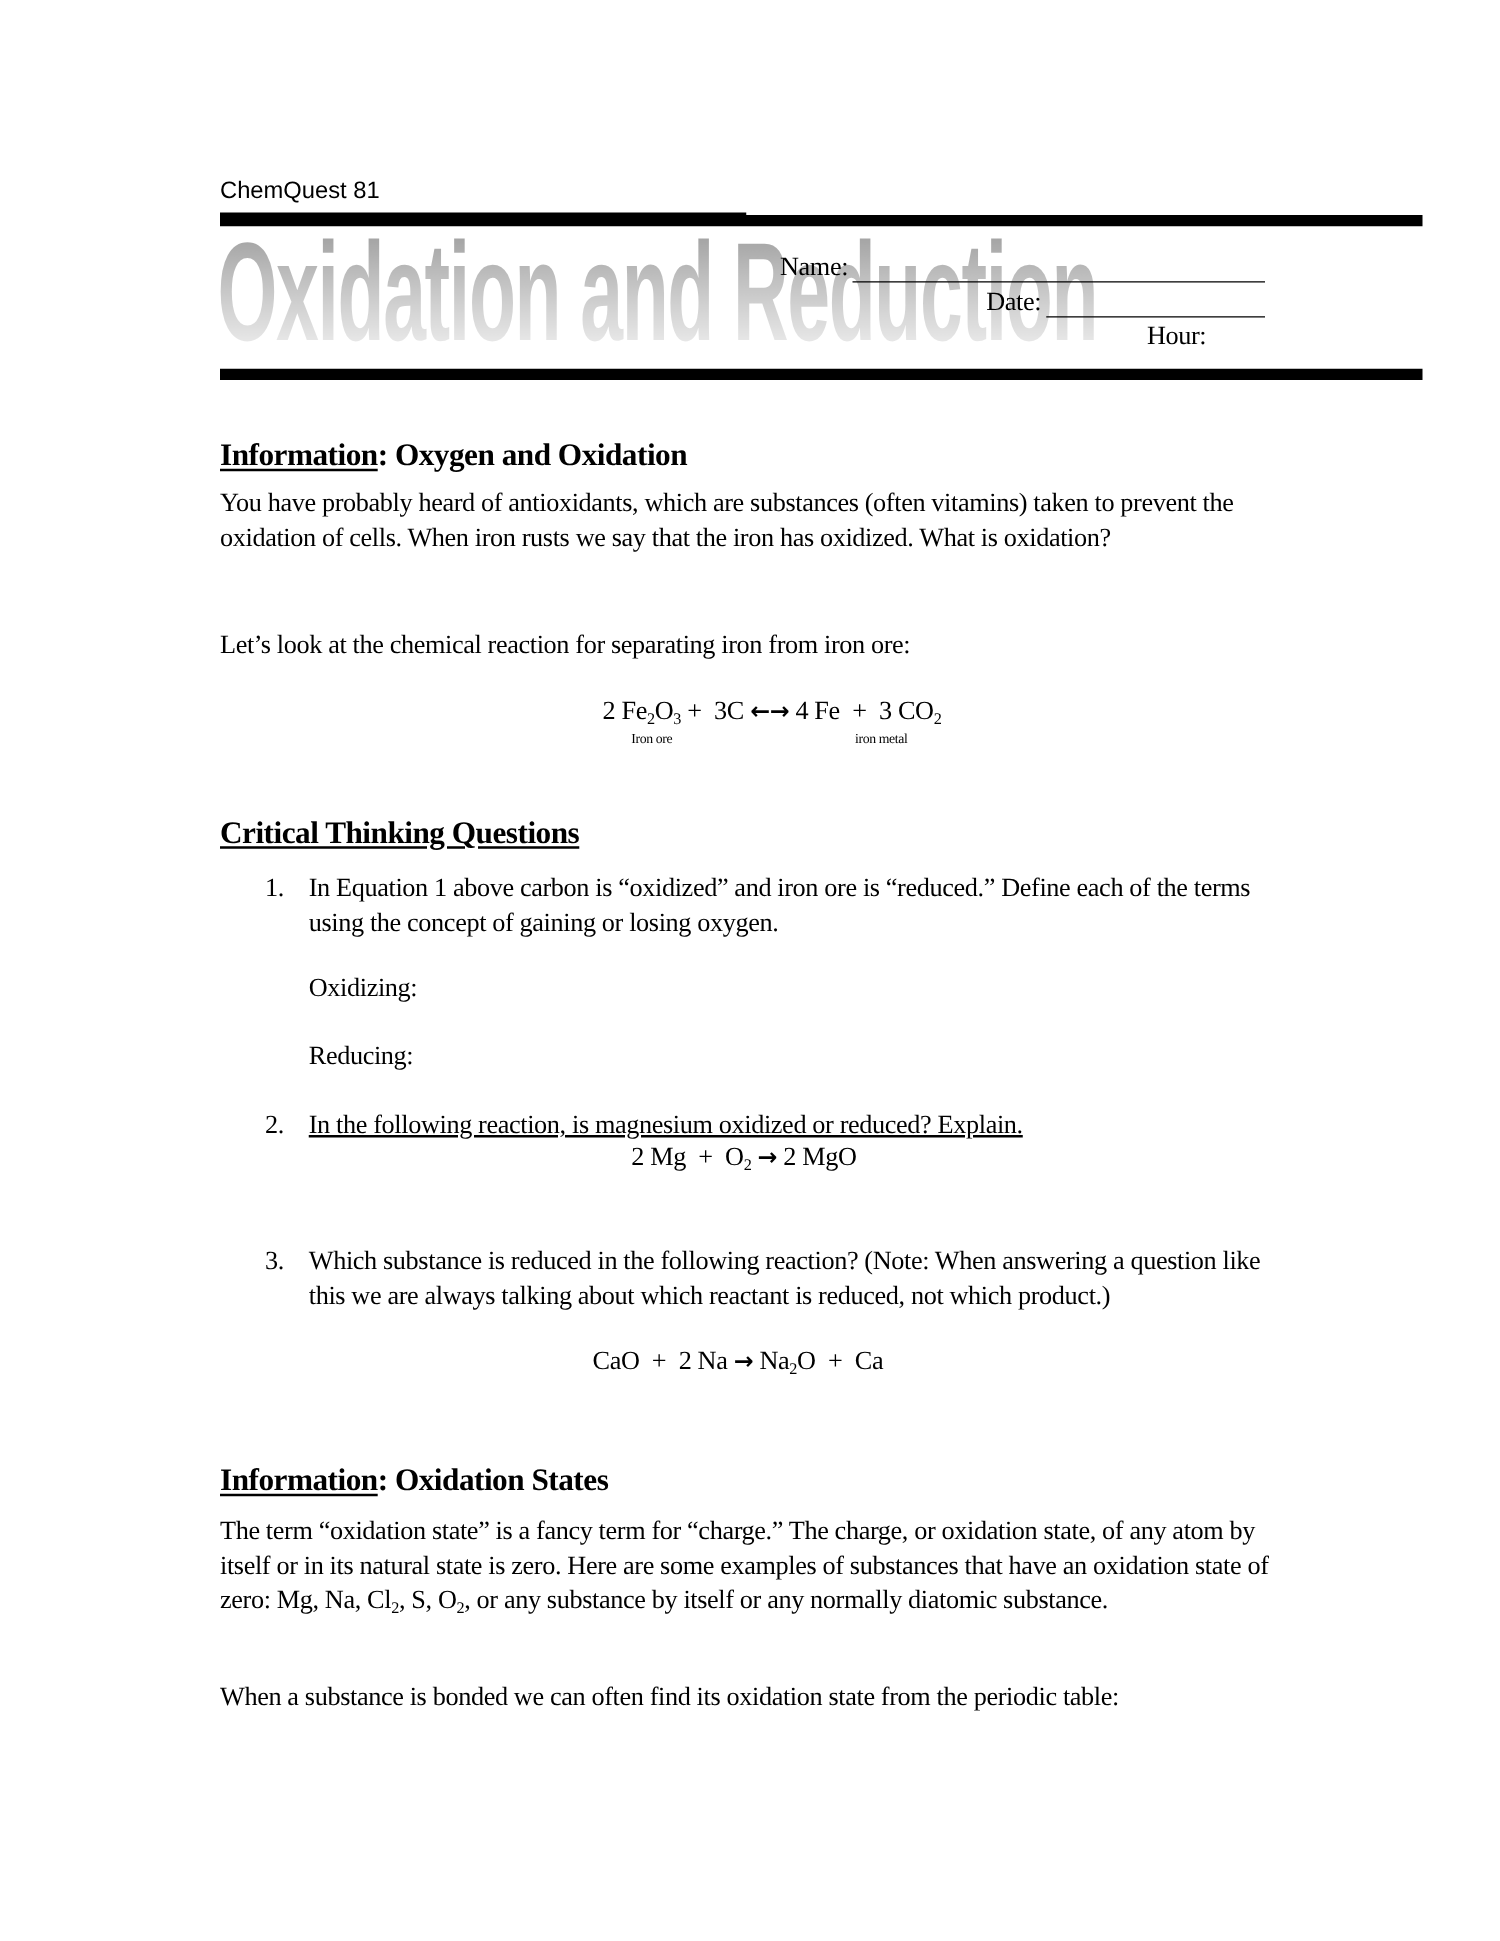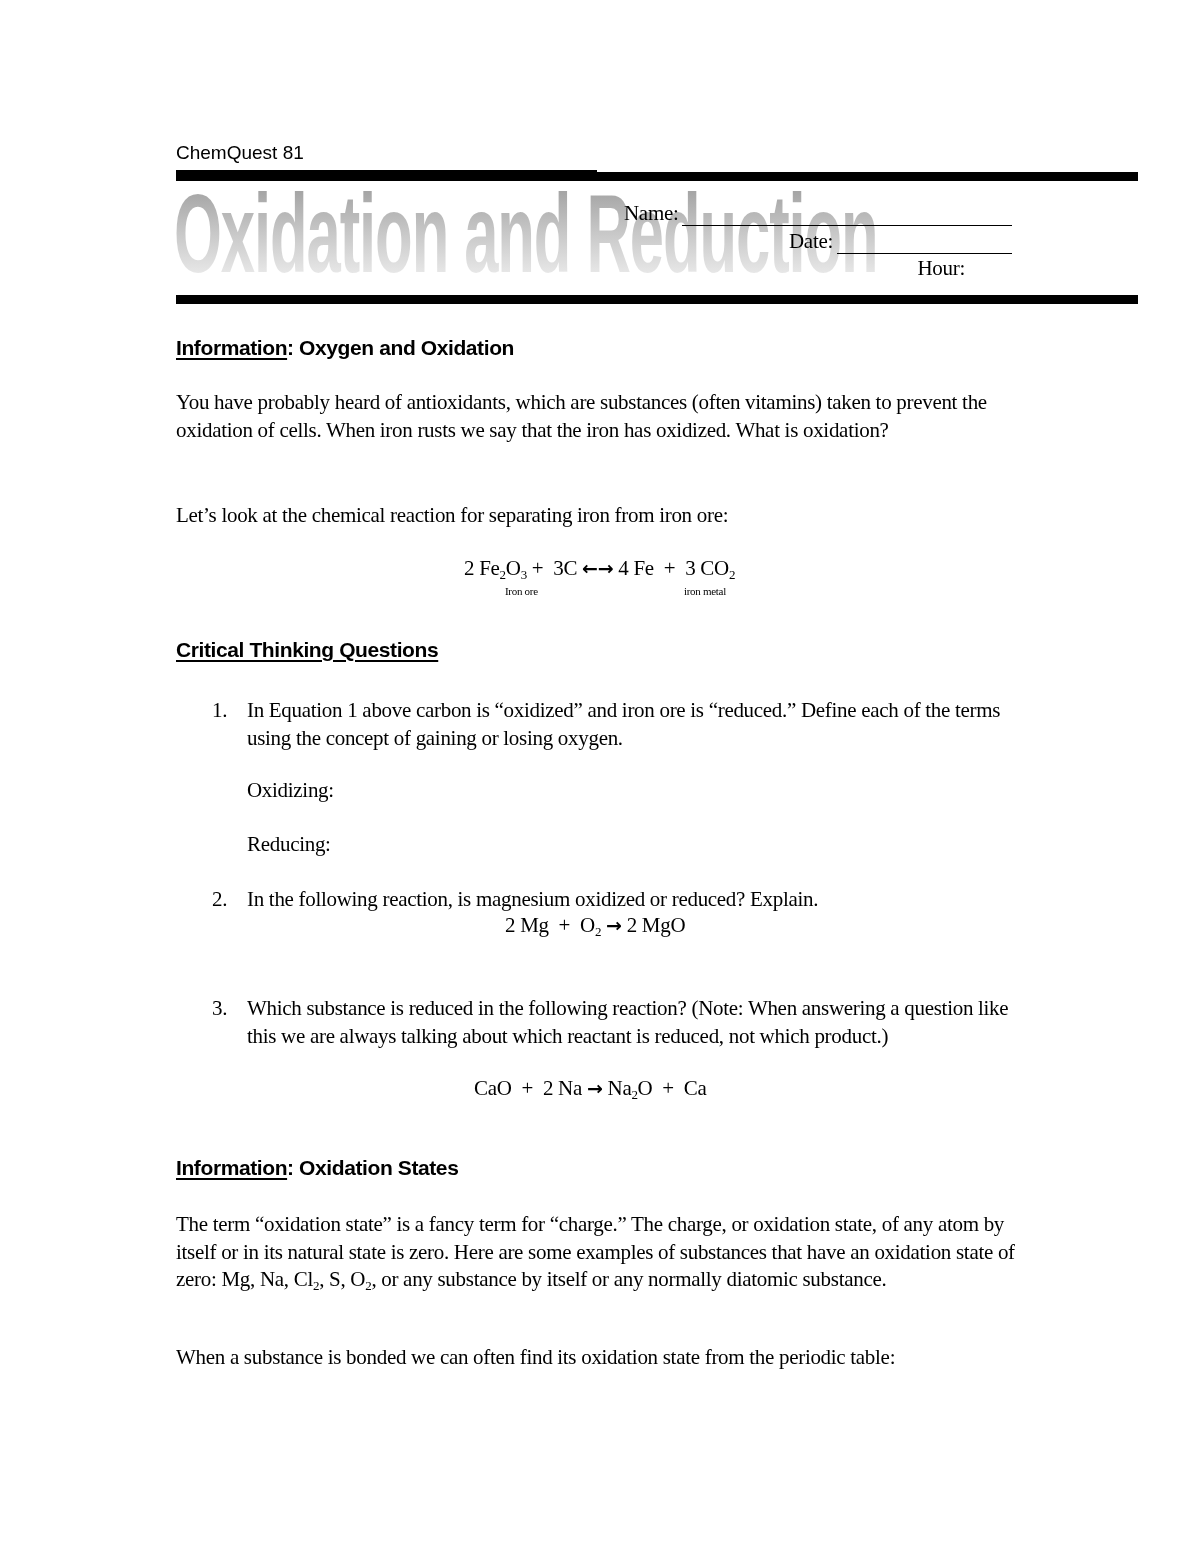--- a/index.html
+++ b/index.html
@@ -26,42 +26,42 @@
 
   .field-row { display: flex; align-items: flex-end; }
   .field-line { border-bottom: 1.5px solid #000; height: 20px; margin-left: 4px; }
   #name-field { left: 624px; top: 201px; }
   #name-field .field-line { width: 330px; }
   #date-field { left: 789px; top: 229px; }
   #date-field .field-line { width: 175px; }
   #hour-field { left: 904px; top: 256px; flex-direction: column; }
   #hour-field .field-line { width: 57px; }
 
-  .section-heading { font-family: Liberation Sans, sans-serif; font-weight: bold; font-size: 21px; letter-spacing: -0.4px; }
+  .section-heading { font-family: Liberation Serif, serif; font-weight: bold; font-size: 25px; letter-spacing: -0.4px; margin-top: 15px; }
   .section-heading .u { text-decoration: underline; text-underline-offset: 3px; }
 
   #info1-heading { left: 176px; top: 336px; }
   #info1-para { left: 176px; top: 388px; width: 870px; line-height: 28px; }
   #info1-lead { left: 176px; top: 503px; }
 
-  #eq1 { left: 464px; top: 556px; font-size: 21px; white-space: nowrap; }
+  #eq1 { left: 482px; top: 556px; font-size: 21px; white-space: nowrap; }
   .eq sub { font-size: 13px; vertical-align: -4px; line-height: 0; }
   #eq1-label-ore { left: 505px; top: 585px; font-size: 11px; }
   #eq1-label-metal { left: 684px; top: 585px; font-size: 11px; }
 
   #ctq-heading { left: 176px; top: 638px; text-decoration: underline; text-underline-offset: 3px; }
 
   .qnum { width: 34px; text-align: left; }
   #q1 { left: 212px; top: 696px; width: 820px; line-height: 28px; }
   #q1 .qtext { left: 35px; top: 0; width: 785px; }
   #q1-ox { left: 247px; top: 778px; }
   #q1-red { left: 247px; top: 832px; }
 
   #q2 { left: 212px; top: 887px; }
-  #q2 .qtext { left: 35px; top: 0; width: 785px; white-space: nowrap; }
+  #q2 .qtext { left: 35px; top: 0; width: 785px; white-space: nowrap; text-decoration: underline; }
   #eq2 { left: 505px; top: 913px; white-space: nowrap; }
 
   #q3 { left: 212px; top: 994px; line-height: 28px; }
   #q3 .qtext { left: 35px; top: 0; width: 790px; }
   #eq3 { left: 474px; top: 1076px; white-space: nowrap; }
 
   #info2-heading { left: 176px; top: 1156px; }
   #info2-para { left: 176px; top: 1211px; width: 870px; line-height: 27.5px; }
   #info2-lead { left: 176px; top: 1345px; }
 

